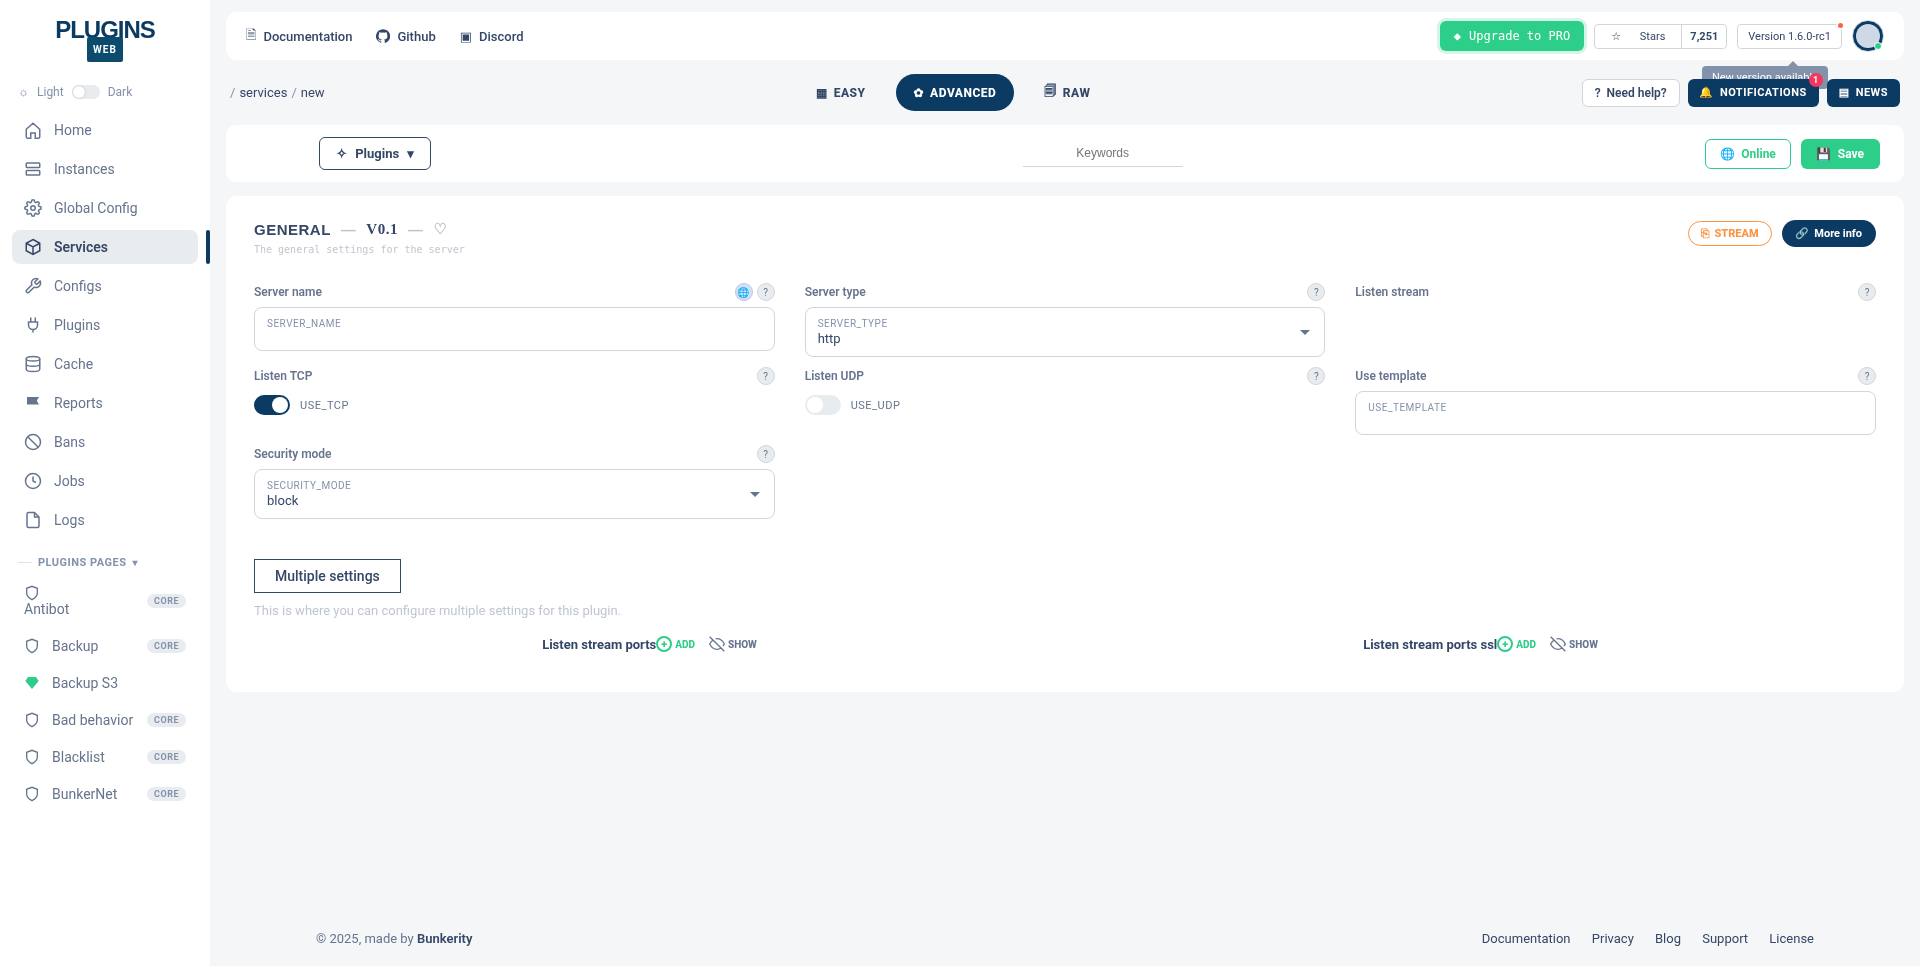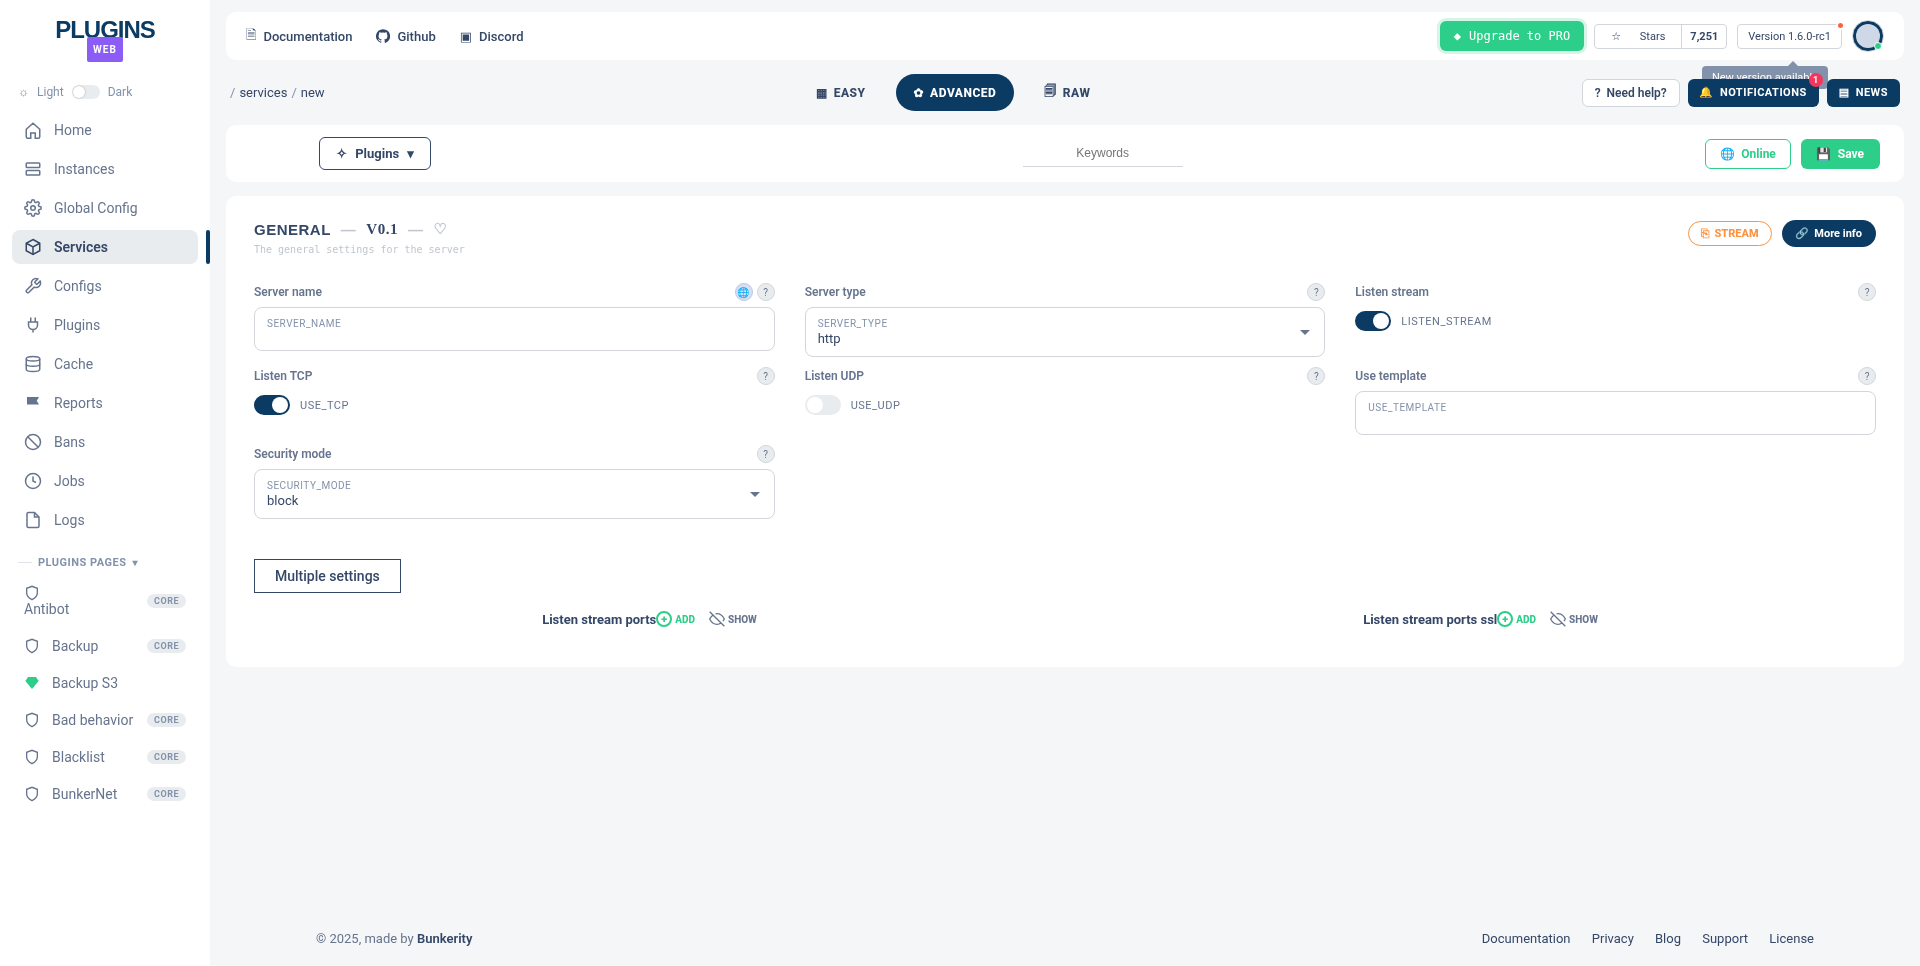--- a/index.html
+++ b/index.html
@@ -3,21 +3,21 @@
 <meta charset="utf-8">
 <style>
 * { box-sizing: border-box; margin: 0; padding: 0; }
 body { font-family: -apple-system, BlinkMacSystemFont, "Segoe UI", Roboto, sans-serif; background: #f5f6f8; color: #344767; font-size: 14px; }
 .app { display: flex; min-height: 100vh; }
 
 
 .sidebar { width: 210px; background: #fff; display: flex; flex-direction: column; padding-top: 10px; }
 .logo { display:flex; justify-content:center; padding: 10px 0 15px; }
 .logo-text { font-family: Impact, sans-serif; font-size: 24px; font-weight: 900; color:#0b3a62; letter-spacing:-1px; line-height:0.8; text-align:center;}
-.logo-sub { display:inline-block; background:#8b5cf6; color:#fff; font-size:10px; padding:7px 6px; border-radius:2px; font-weight:700; letter-spacing:1px;}
+.logo-sub { display:inline-block; background:#0c4a6e; color:#fff; font-size:10px; padding:7px 6px; border-radius:2px; font-weight:700; letter-spacing:1px;}
 .theme-row { display:flex; align-items:center; gap:8px; padding: 8px 18px 14px; font-size:12px; color:#8392ab;}
 .toggle-sm { width:28px; height:14px; background:#e9ecef; border-radius:10px; position:relative; cursor:pointer;}
 .toggle-sm::after{content:""; position:absolute; width:12px; height:12px; background:#fff; border-radius:50%; top:1px; left:1px; box-shadow:0 0 2px rgba(0,0,0,0.3);}
 .nav-items { list-style:none; padding: 0 12px; }
 .nav-item { display:flex; align-items:center; gap:12px; padding:8px 12px; border-radius:8px; color:#67748e; font-size:14px; cursor:pointer; margin-bottom:5px;}
 .nav-item.active { background:#e9ecef; color:#344767; font-weight:600; position:relative;}
 .nav-item.active::after { content:""; position:absolute; right:-12px; top:0; bottom:0; width:4px; background:#0b3a62; border-radius:2px;}
 .nav-icon { width:18px; height:18px; display:flex; align-items:center; justify-content:center; color:#67748e;}
 .nav-icon svg { width:18px; height:18px; stroke:currentColor; fill:none; stroke-width:2;}
 .nav-item.active .nav-icon { color:#344767; }
@@ -447,24 +447,20 @@
           <div class="input select-box"><span class="ph">SERVER_TYPE</span><span class="val">http</span></div>
         </div>
 
         <div class="form-field">
           <div class="field-label-row">
             <span class="field-label">Listen stream</span>
             <span class="help-icons">
                 <span class="help-circle">?</span>
               </span>
           </div>
-          <div class="toggle-row">
-              <span class="toggle-lg on"></span>
-              <span class="toggle-label">LISTEN_STREAM</span>
-            </div>
         </div>
 
         <div class="form-field">
           <div class="field-label-row">
             <span class="field-label">Listen TCP</span>
             <span class="help-icons">
                 <span class="help-circle">?</span>
               </span>
           </div>
           <div class="toggle-row">
@@ -502,20 +498,21 @@
             <span class="help-icons">
                 <span class="help-circle">?</span>
               </span>
           </div>
           <div class="input select-box"><span class="ph">SECURITY_MODE</span><span class="val">block</span></div>
         </div>
       </div>
 
       <div class="multi-section">
         <div class="multi-title">Multiple settings</div>
+        <div class="multi-desc">This is where you can configure multiple settings for this plugin.</div>
         <div class="multi-row">
           <div class="multi-item">
             <span class="multi-label">Listen stream ports</span>
             <div class="multi-actions">
               <span class="action-add">
                   <span class="circle-plus">+</span>
                   <span>ADD</span>
                 </span>
               <span class="action-show">
                   <span>

